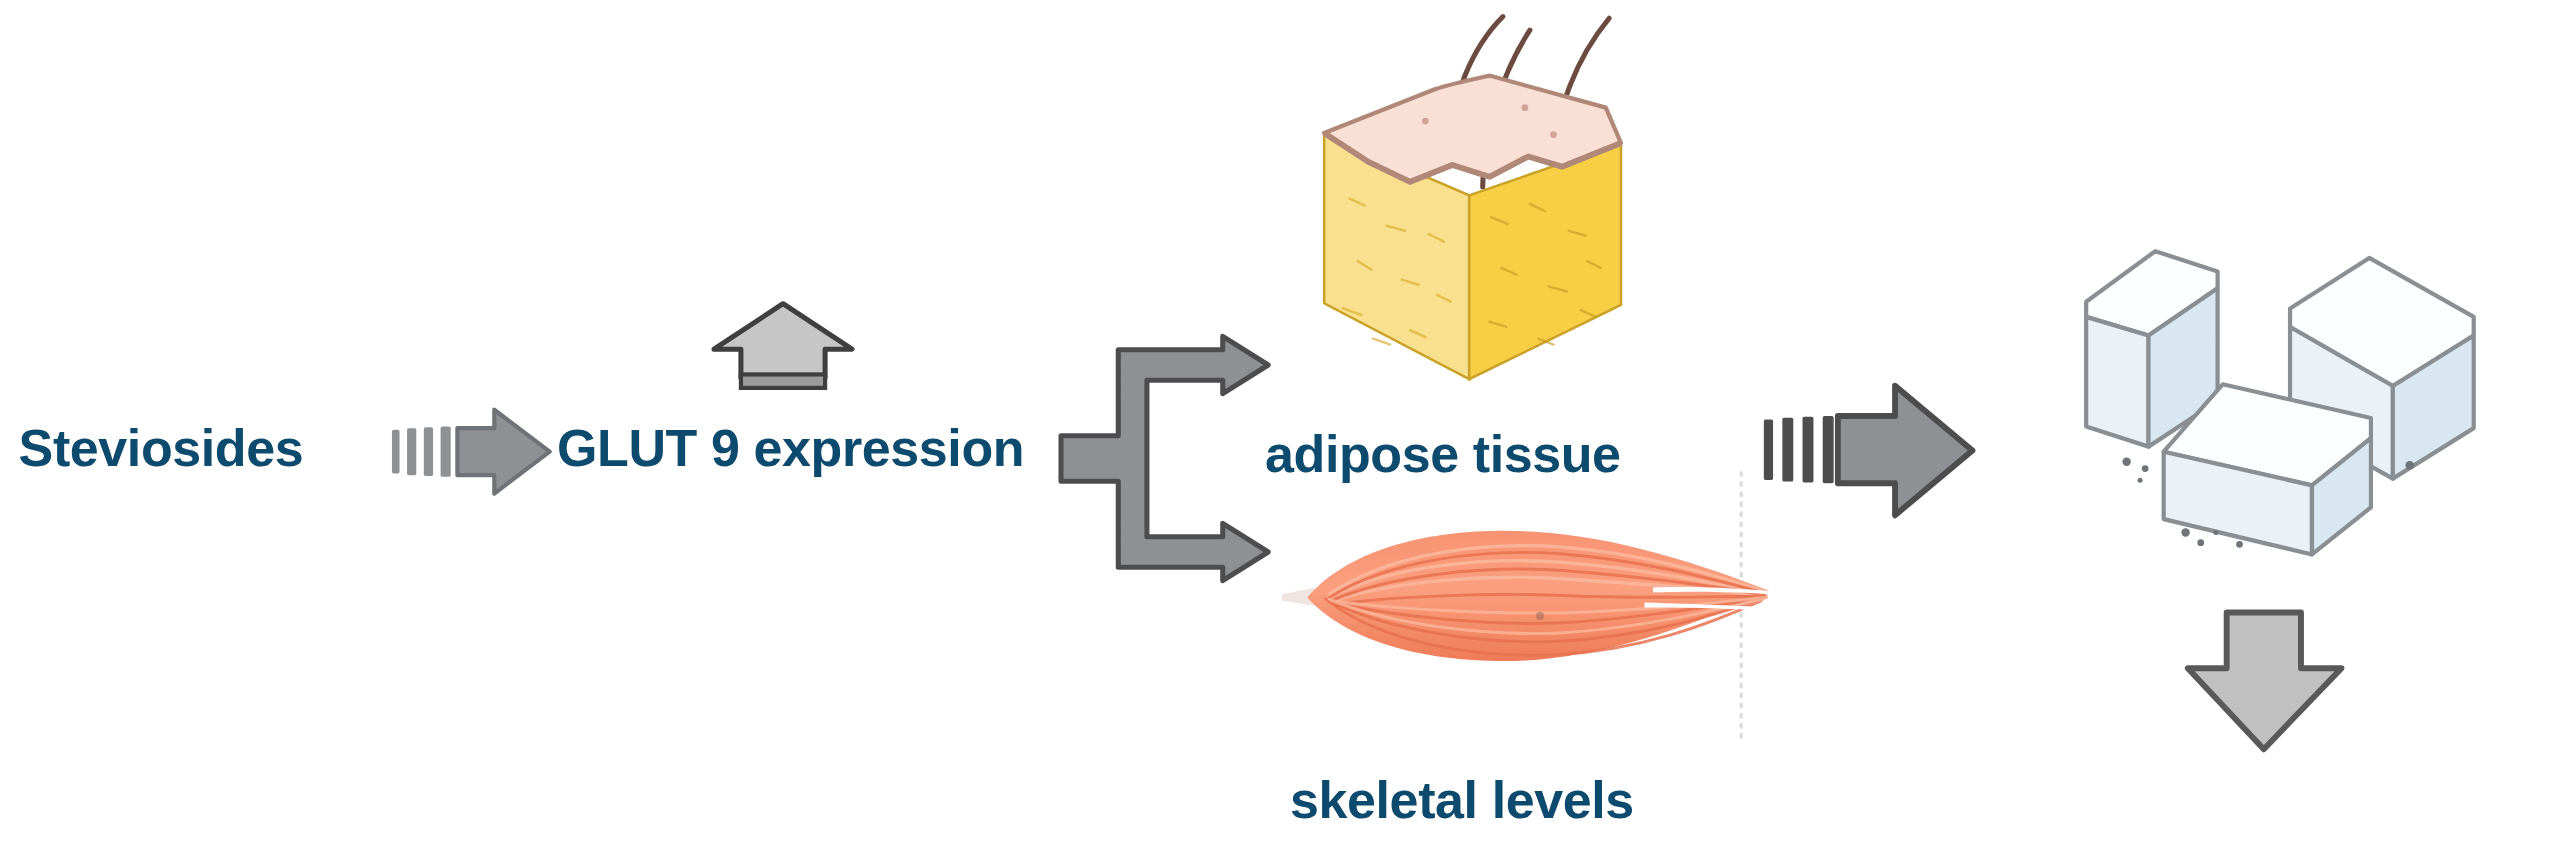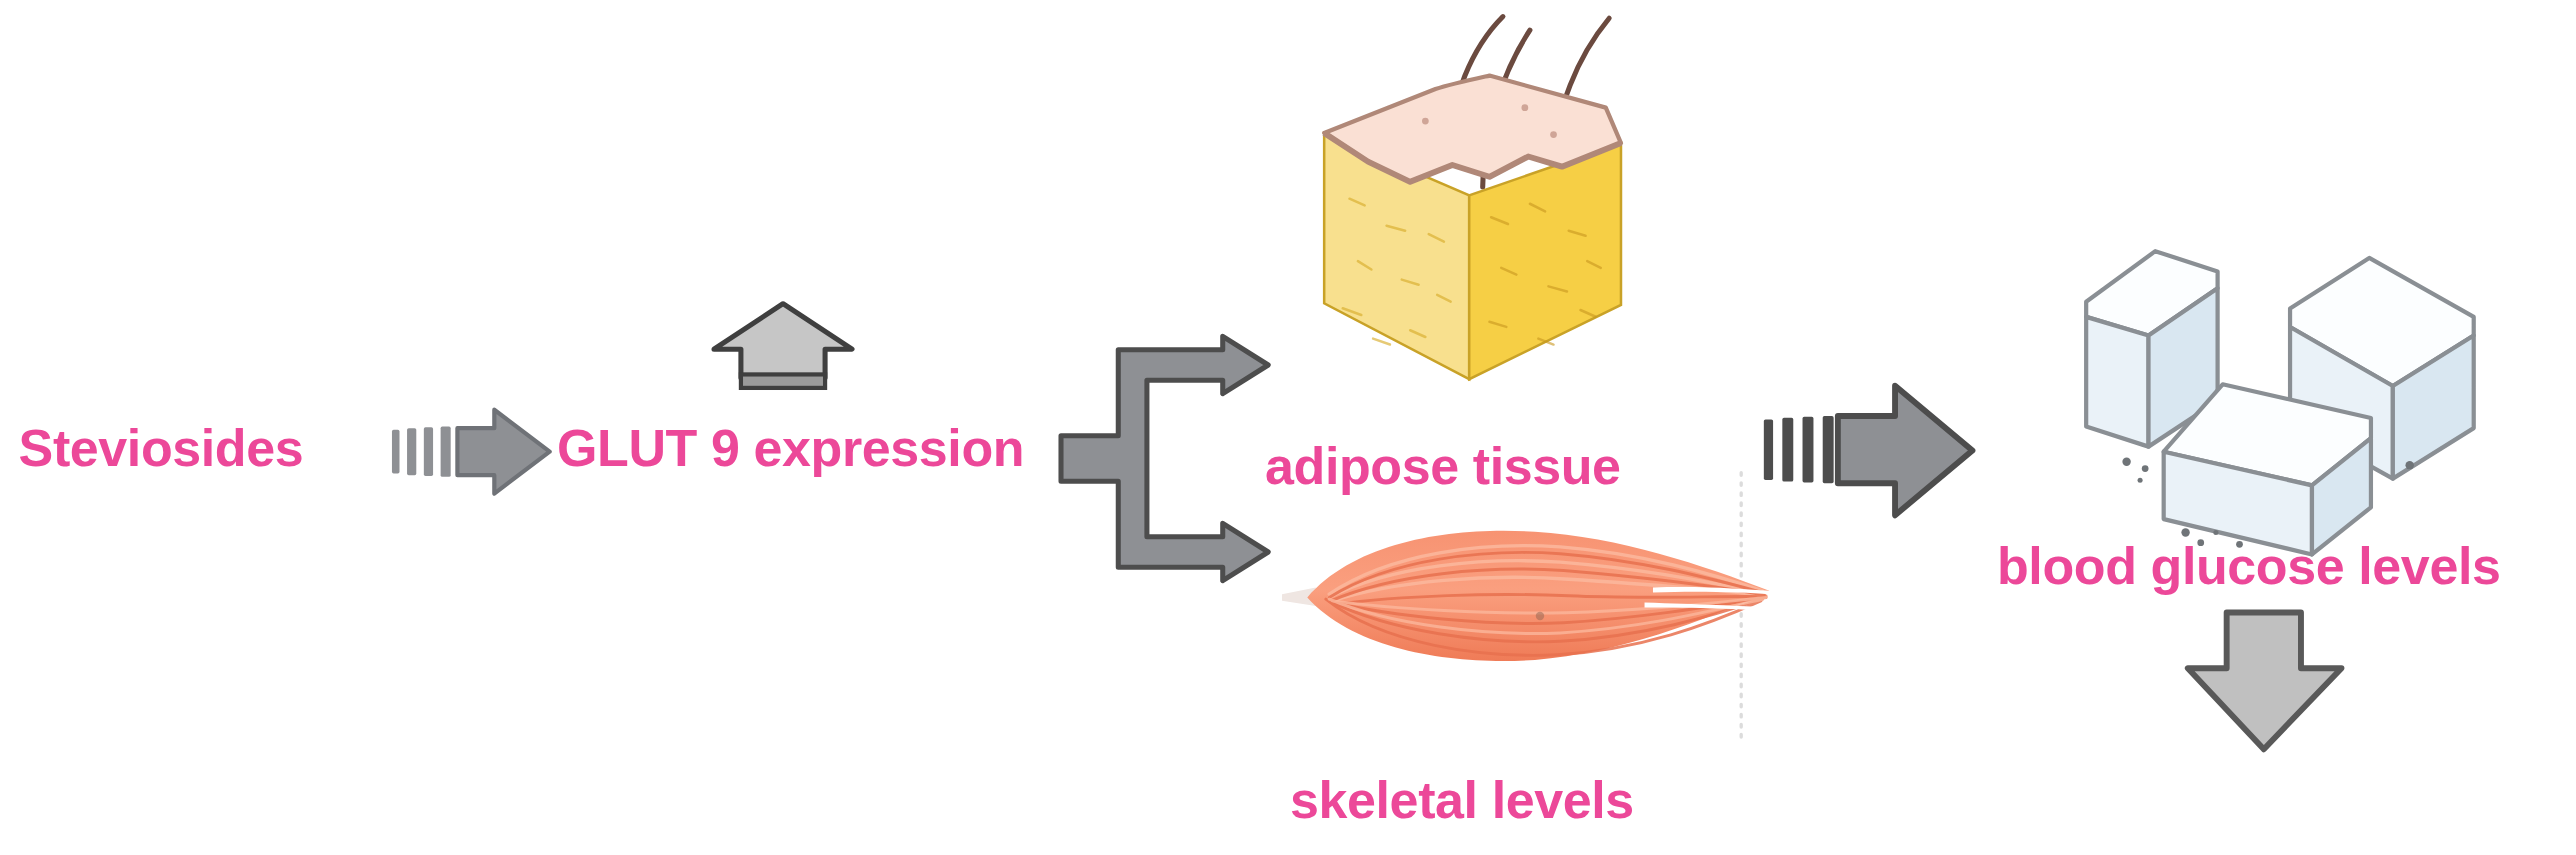--- a/index.html
+++ b/index.html
@@ -17,21 +17,21 @@
     background: #ffffff;
     overflow: hidden;
   }
   .node {
     position: absolute;
   }
   .label {
     position: absolute;
     font-family: "Liberation Sans", sans-serif;
     font-weight: bold;
-    color: #ec4899;
+    color: #0c4a6e;
     white-space: nowrap;
     line-height: 1;
     letter-spacing: -0.4px;
   }
   .label-lg {
     font-size: 52px;
   }
   svg { display: block; overflow: visible; }
 </style>
 </head>
@@ -116,21 +116,21 @@
       </g>
 
       <g fill="#cfa597">
         <circle cx="138" cy="134" r="4"></circle>
           <circle cx="256" cy="118" r="4"></circle>
         <circle cx="290" cy="150" r="4"></circle>
       </g>
     </svg>
   </div>
 
-  <div class="label label-lg" style="left:1265px; top:428px;margin-top:12px;">adipose tissue</div>
+  <div class="label label-lg" style="left:1265px; top:428px;">adipose tissue</div>
 
   <div class="node" style="left:1737px; top:472px;">
     <svg width="8.4" height="270" viewBox="0 0 10 320">
       <line x1="5" y1="0" x2="5" y2="320" stroke="#dcdcdc" stroke-width="4" stroke-dasharray="3 9" stroke-linecap="round"></line>
     </svg>
   </div>
 
   <div class="node" style="left:1282px; top:513px;">
     <svg width="489" height="169" viewBox="0 0 580 200">
       <defs>
@@ -214,21 +214,20 @@
         <circle cx="78" cy="290" r="3"></circle>
           <circle cx="398" cy="272" r="5"></circle>
         <circle cx="132" cy="352" r="5"></circle>
           <circle cx="150" cy="364" r="4"></circle>
         <circle cx="168" cy="352" r="3"></circle>
           <circle cx="196" cy="366" r="4"></circle>
       </g>
     </svg>
   </div>
 
-  <div class="label label-lg" style="left:1997px; top:540px;">blood glucose levels</div>
 
   <div class="node" style="left:2181px; top:604px;">
     <svg width="169" height="152" viewBox="0 0 200 180">
       <path d="M54 10 L142 10 L142 76 L190 76 L98 172 L8 76 L54 76 Z" fill="#c0c0c0" stroke="#595959" stroke-width="7" stroke-linejoin="round"></path>
     </svg>
   </div>
 
 </div>
 
 

